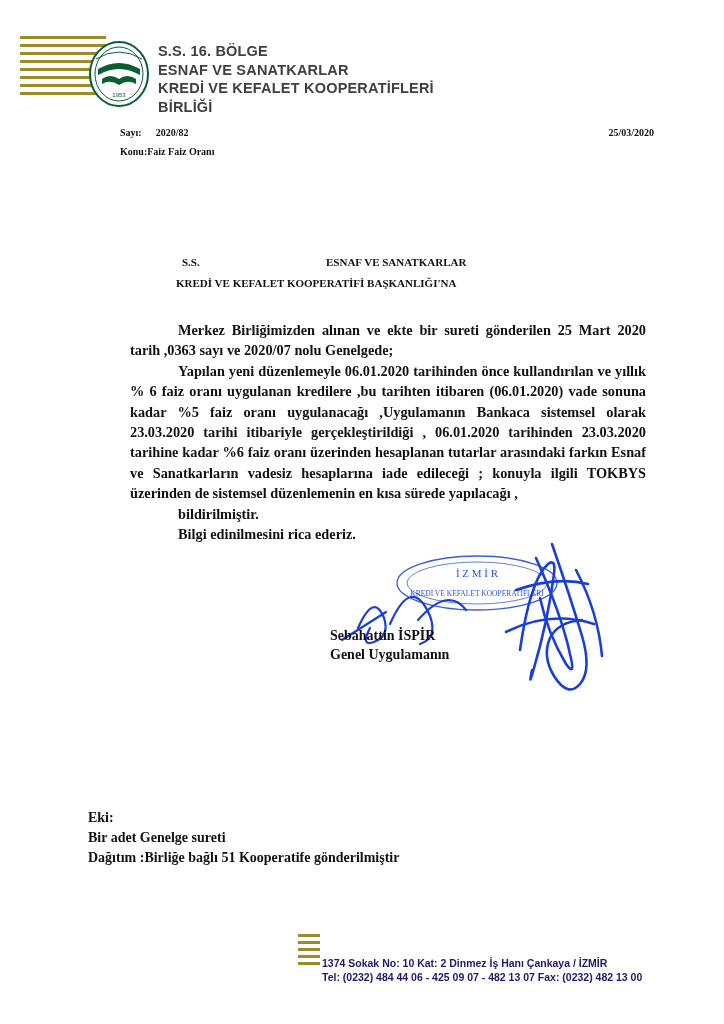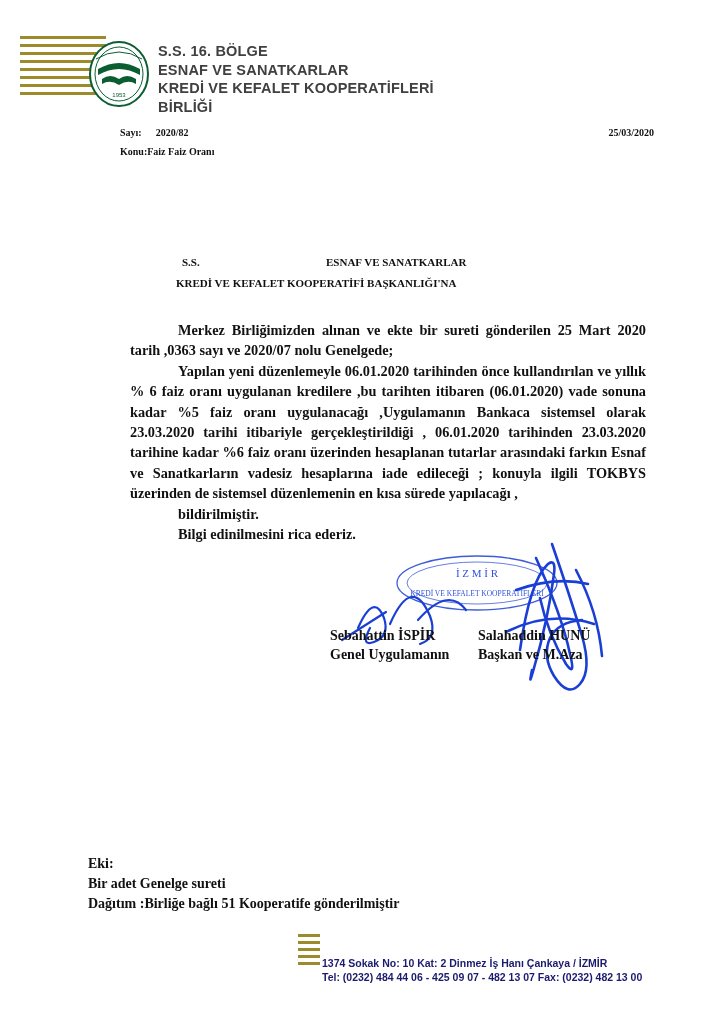--- a/index.html
+++ b/index.html
@@ -179,21 +179,21 @@
     top: 552px;
     width: 170px;
     height: 62px;
     pointer-events: none;
   }
 
   
   .eki {
     position: absolute;
     left: 88px;
-    top: 854px;
+    top: 808px;
     width: 520px;
     font-size: 14px;
     font-weight: bold;
     line-height: 20px;
   }
 
   
   .addr {
     position: absolute;
     left: 322px;
@@ -291,23 +291,20 @@
       <text x="85" y="25" font-size="11" text-anchor="middle" fill="#1b3fd4" opacity="0.9" font-family="'Liberation Serif',serif">İ Z M İ R</text>
       <text x="85" y="44" font-size="7.5" text-anchor="middle" fill="#1b3fd4" opacity="0.9" font-family="'Liberation Serif',serif">KREDİ VE KEFALET KOOPERATİFLERİ</text>
     </svg>
   </div>
 
 
   <div class="sig-names">
     <div class="col left">
       <div>Sebahattin İSPİR</div>
       <div>Genel Uygulamanın</div>
-    </div><div class="col right">
-      <div>Salahaddin HUNÜ</div>
-      <div>Başkan ve M.Aza</div>
     </div>
   </div>
 
   <div class="eki">
     <div>Eki:</div>
     <div>Bir adet Genelge sureti</div>
     <div>Dağıtım :Birliğe bağlı 51 Kooperatife gönderilmiştir</div>
   </div>
 
   <div class="stripes-bot">

